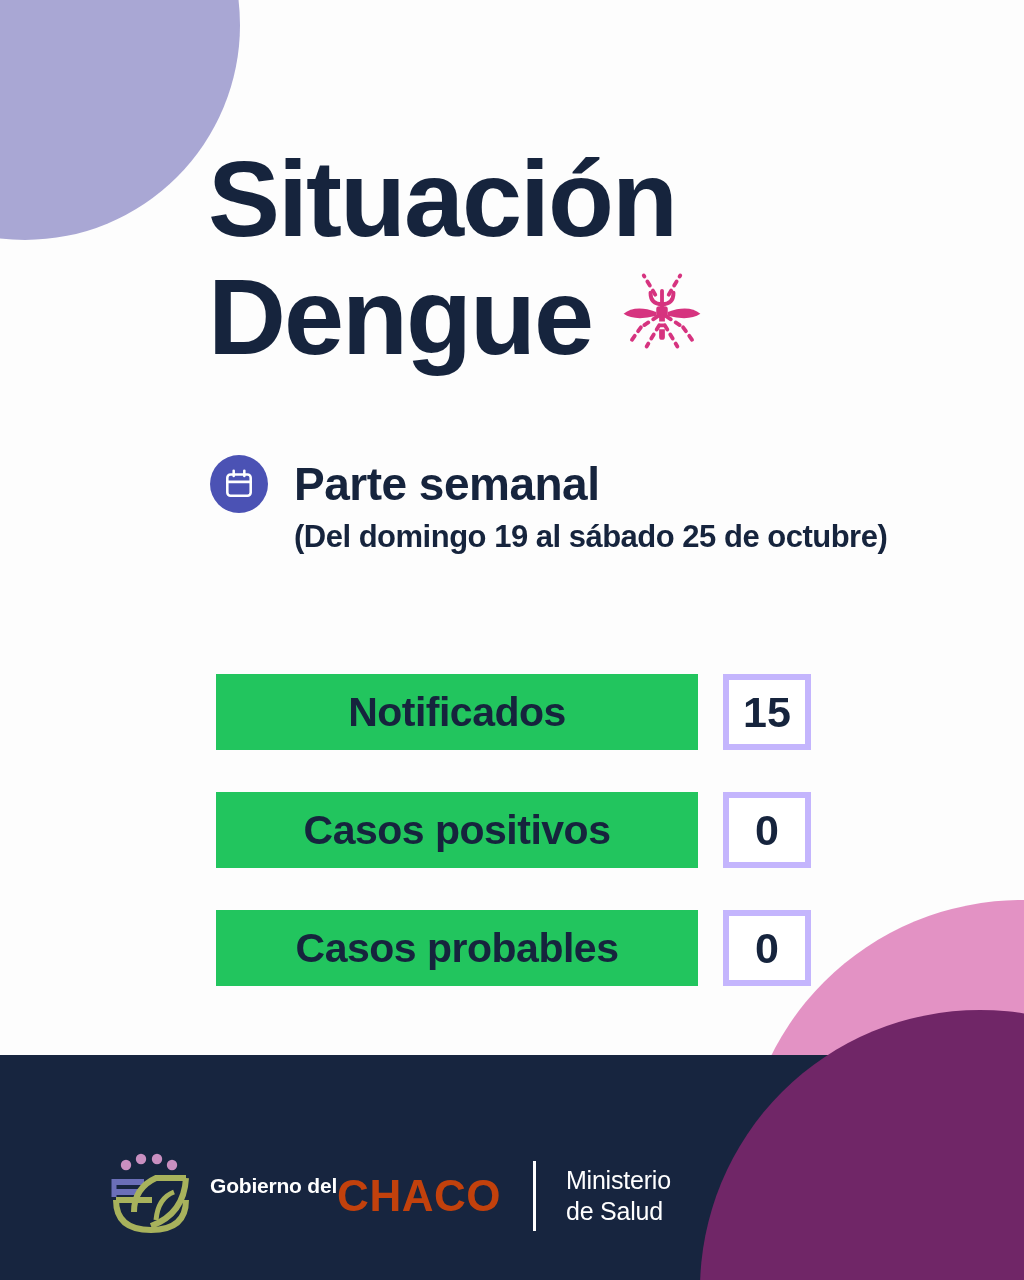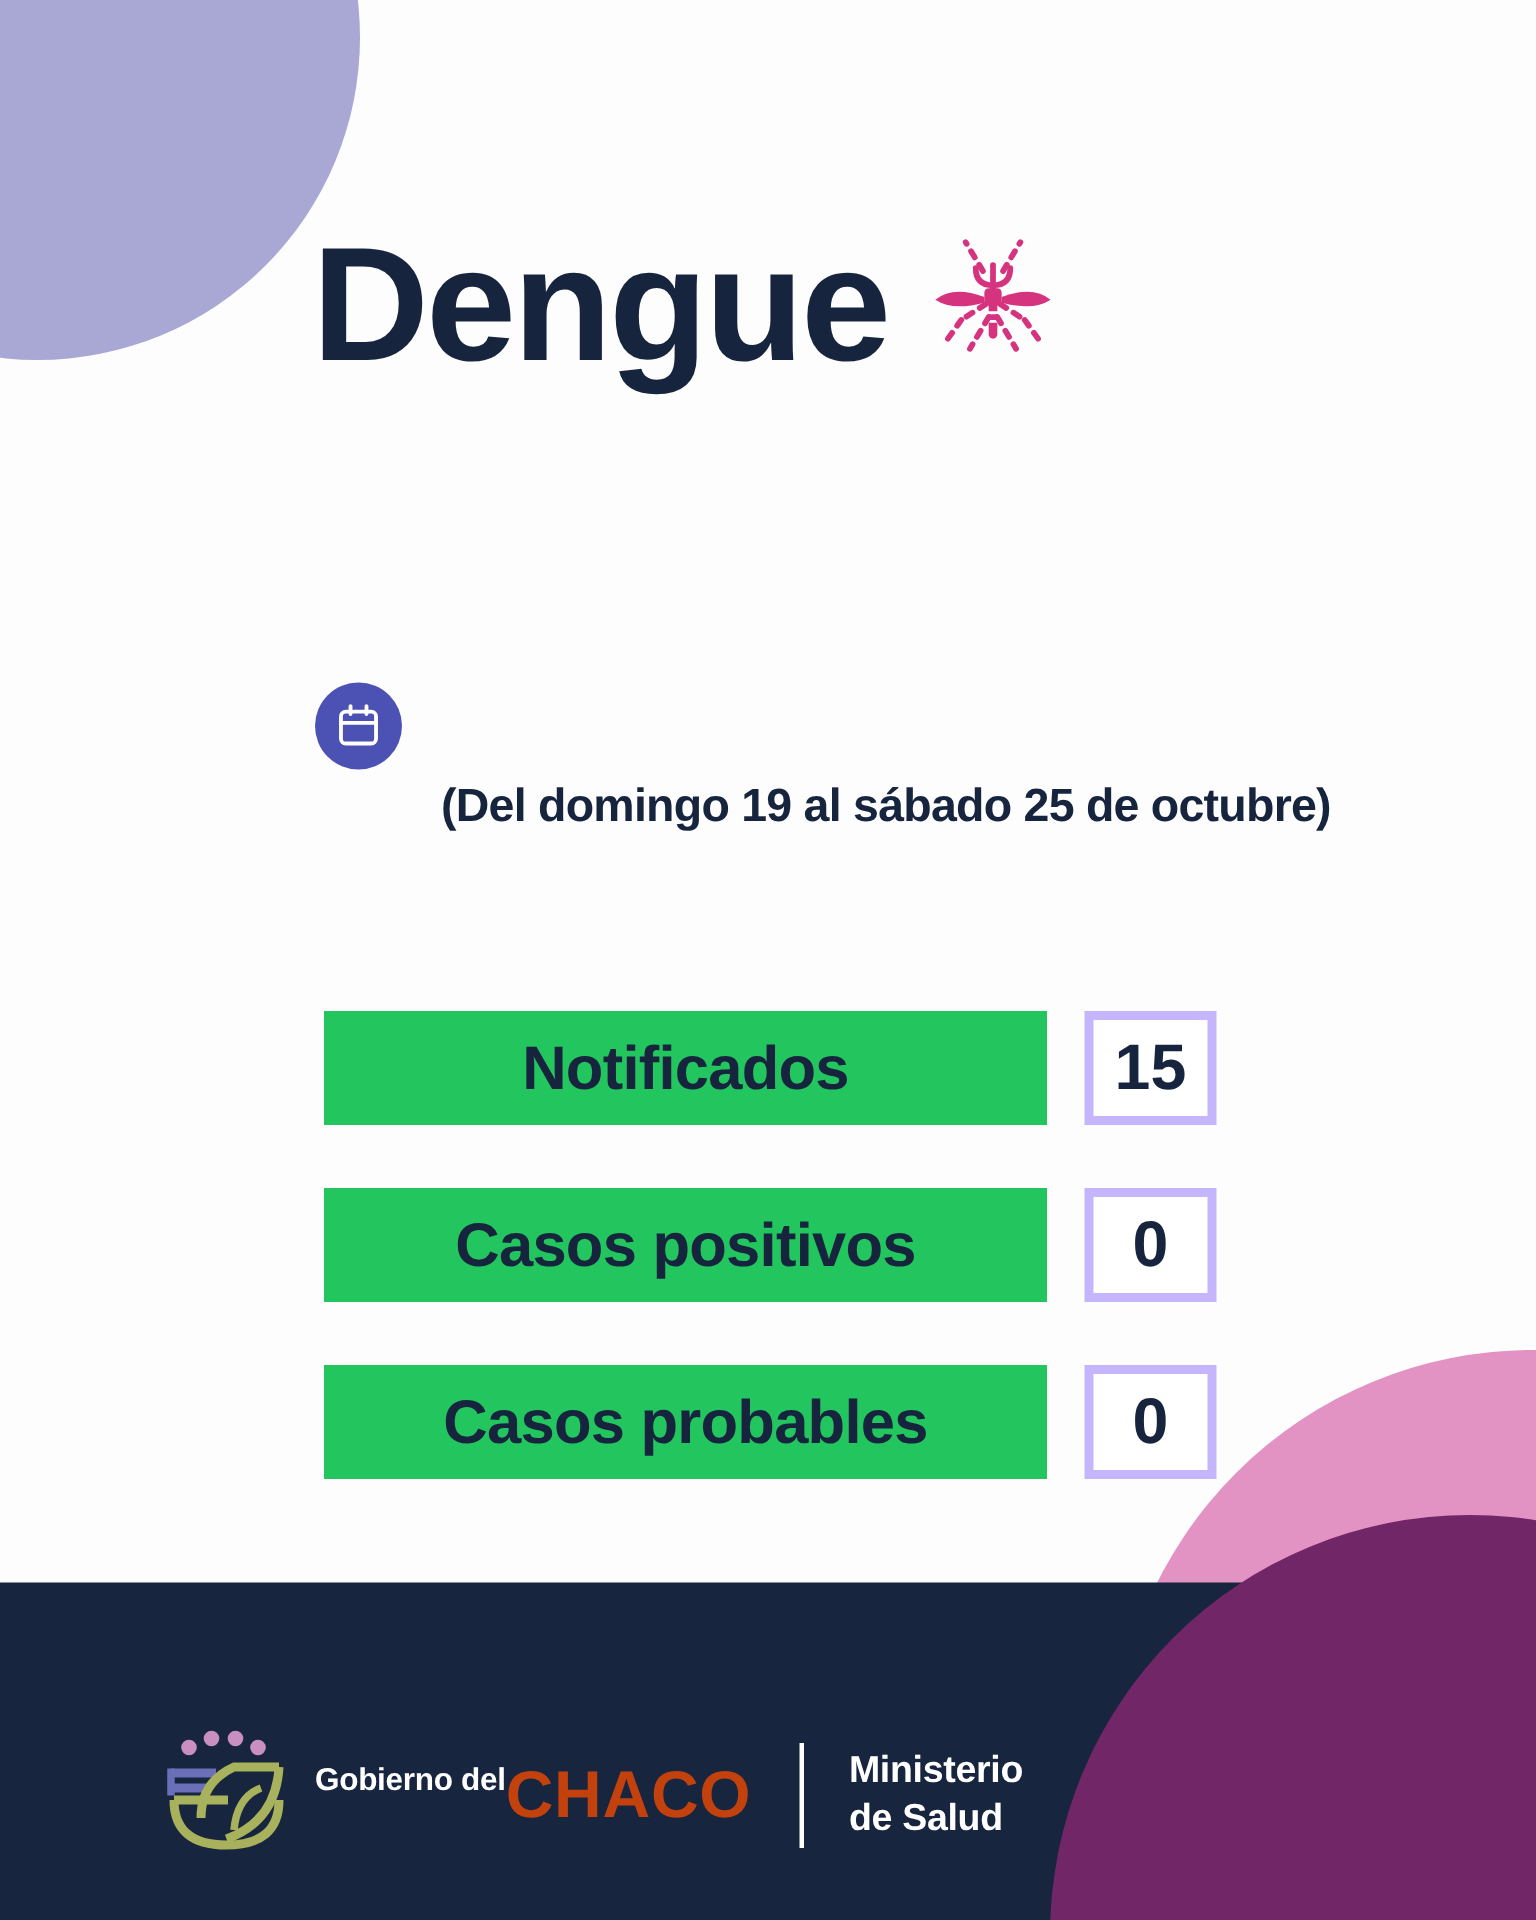--- a/index.html
+++ b/index.html
@@ -169,37 +169,38 @@
   }
   #footer-divider {
     width: 3px;
     height: 70px;
     background: #ffffff;
     margin-left: 32px;
     margin-right: 30px;
   }
   #ministry-text {
     font-size: 25px;
-    font-weight: bold;
+    font-weight: normal;
     color: #ffffff;
     line-height: 1.25;
     letter-spacing: -0.2px;
   }
 </style>
 </head>
 <body>
 
 <div id="poster">
 
   <div class="shape" id="circle-top-left"></div>
   <div class="shape" id="circle-pink"></div>
   <div id="footer-band"></div>
   <div class="shape" id="circle-purple"></div>
 
   <div id="title-block">
+    <div class="title-line">Situación</div>
     <div class="title-line">
       <span>Dengue</span>
       <span id="mosquito-icon">
         <svg width="96" height="96" viewBox="0 0 100 100" fill="none" stroke="#d6337f" stroke-width="4" stroke-linecap="round">
 
           <path d="M43 34 L31 14" stroke-dasharray="5 6"></path>
           <path d="M57 34 L69 14" stroke-dasharray="5 6"></path>
 
           <path d="M38 32 q0 12 12 12 q12 0 12 -12"></path>
 
@@ -230,20 +231,21 @@
   <div id="subtitle-block">
     <div id="subtitle-row">
       <span id="calendar-badge">
         <svg width="34" height="34" viewBox="0 0 32 32" fill="none" stroke="#ffffff" stroke-width="2.4" stroke-linecap="round">
           <rect x="5" y="7" width="22" height="20" rx="3"></rect>
           <line x1="5" y1="14" x2="27" y2="14"></line>
           <line x1="11" y1="3.5" x2="11" y2="8.5"></line>
           <line x1="21" y1="3.5" x2="21" y2="8.5"></line>
         </svg>
       </span>
+      <span id="subtitle-main">Parte semanal</span>
     </div>
     <div id="subtitle-range">(Del domingo 19 al sábado 25 de octubre)</div>
   </div>
 
   <div id="stats">
 
     <div class="stat-row">
       <div class="stat-label">Notificados</div>
       <div class="stat-value">15</div>
     </div>

